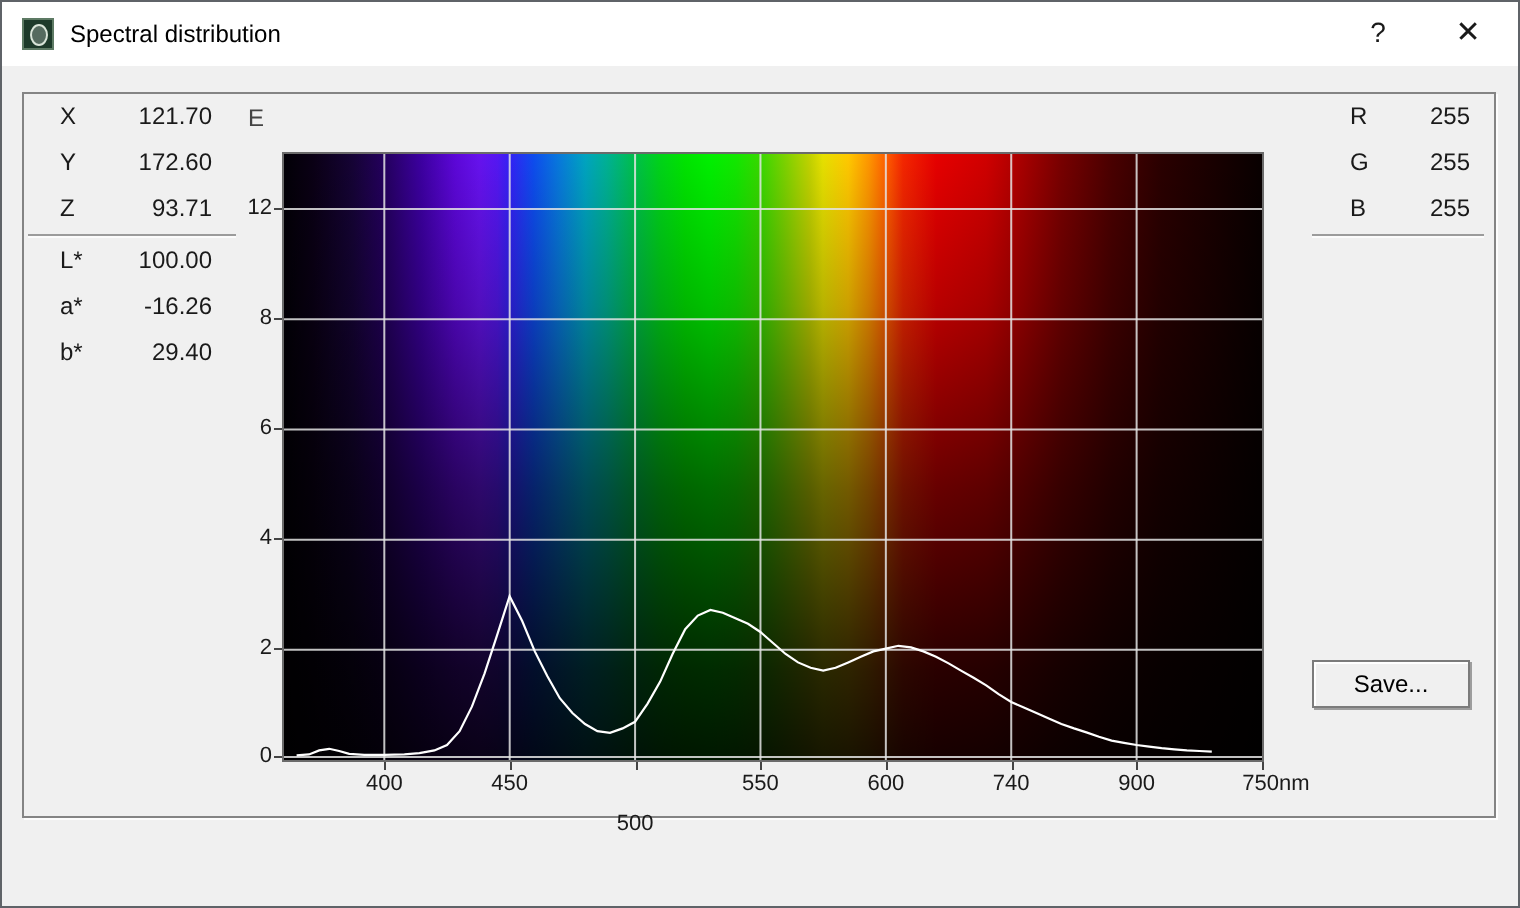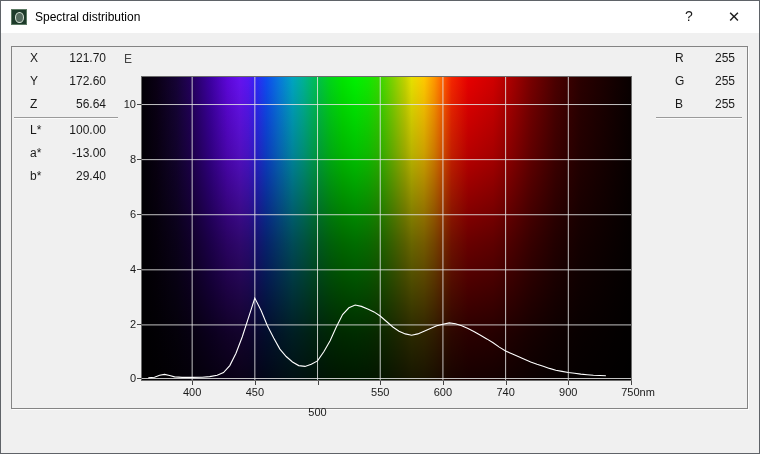--- a/index.html
+++ b/index.html
@@ -65,31 +65,31 @@
   <div class="vrow" style="left:29px;top:50px;">
     <span class="lbl">X</span>
     <span class="val">121.70</span>
   </div>
   <div class="vrow" style="left:29px;top:73px;">
     <span class="lbl">Y</span>
     <span class="val">172.60</span>
   </div>
   <div class="vrow" style="left:29px;top:96px;">
     <span class="lbl">Z</span>
-    <span class="val">56.64</span>
+    <span class="val">93.71</span>
   </div>
   <div class="sep" style="left:13px;top:116px;width:104px;"></div>
 
   <div class="vrow" style="left:29px;top:122px;">
     <span class="lbl">L*</span>
     <span class="val">100.00</span>
   </div>
   <div class="vrow" style="left:29px;top:145px;">
     <span class="lbl">a*</span>
-    <span class="val">-13.00</span>
+    <span class="val">-16.26</span>
   </div>
   <div class="vrow" style="left:29px;top:168px;">
     <span class="lbl">b*</span>
     <span class="val">29.40</span>
   </div>
 
   <div class="vrow" style="left:674px;top:50px;width:60px;">
     <span class="lbl">R</span>
     <span class="val">255</span>
   </div>
@@ -147,17 +147,18 @@
       <div class="tick-y" style="left: 107px; top: 371px;">0</div>
       <div class="dash" style="left: 136px; top: 322.909px; width: 4px; height: 1px;"></div>
       <div class="tick-y" style="left: 107px; top: 316.909px;">2</div>
       <div class="dash" style="left: 136px; top: 267.818px; width: 4px; height: 1px;"></div>
       <div class="tick-y" style="left: 107px; top: 261.818px;">4</div>
       <div class="dash" style="left: 136px; top: 212.727px; width: 4px; height: 1px;"></div>
       <div class="tick-y" style="left: 107px; top: 206.727px;">6</div>
       <div class="dash" style="left: 136px; top: 157.636px; width: 4px; height: 1px;"></div>
       <div class="tick-y" style="left: 107px; top: 151.636px;">8</div>
       <div class="dash" style="left: 136px; top: 102.545px; width: 4px; height: 1px;"></div>
-      <div class="tick-y" style="left: 107px; top: 96.5455px;">10</div>
+      <div class="tick-y" style="left: 107px; top: 96.5455px;">12</div>
     </div>
 
+  <div id="btn-save" class="win-btn">Save...</div>
 
 </div>
 
 </body></html>

